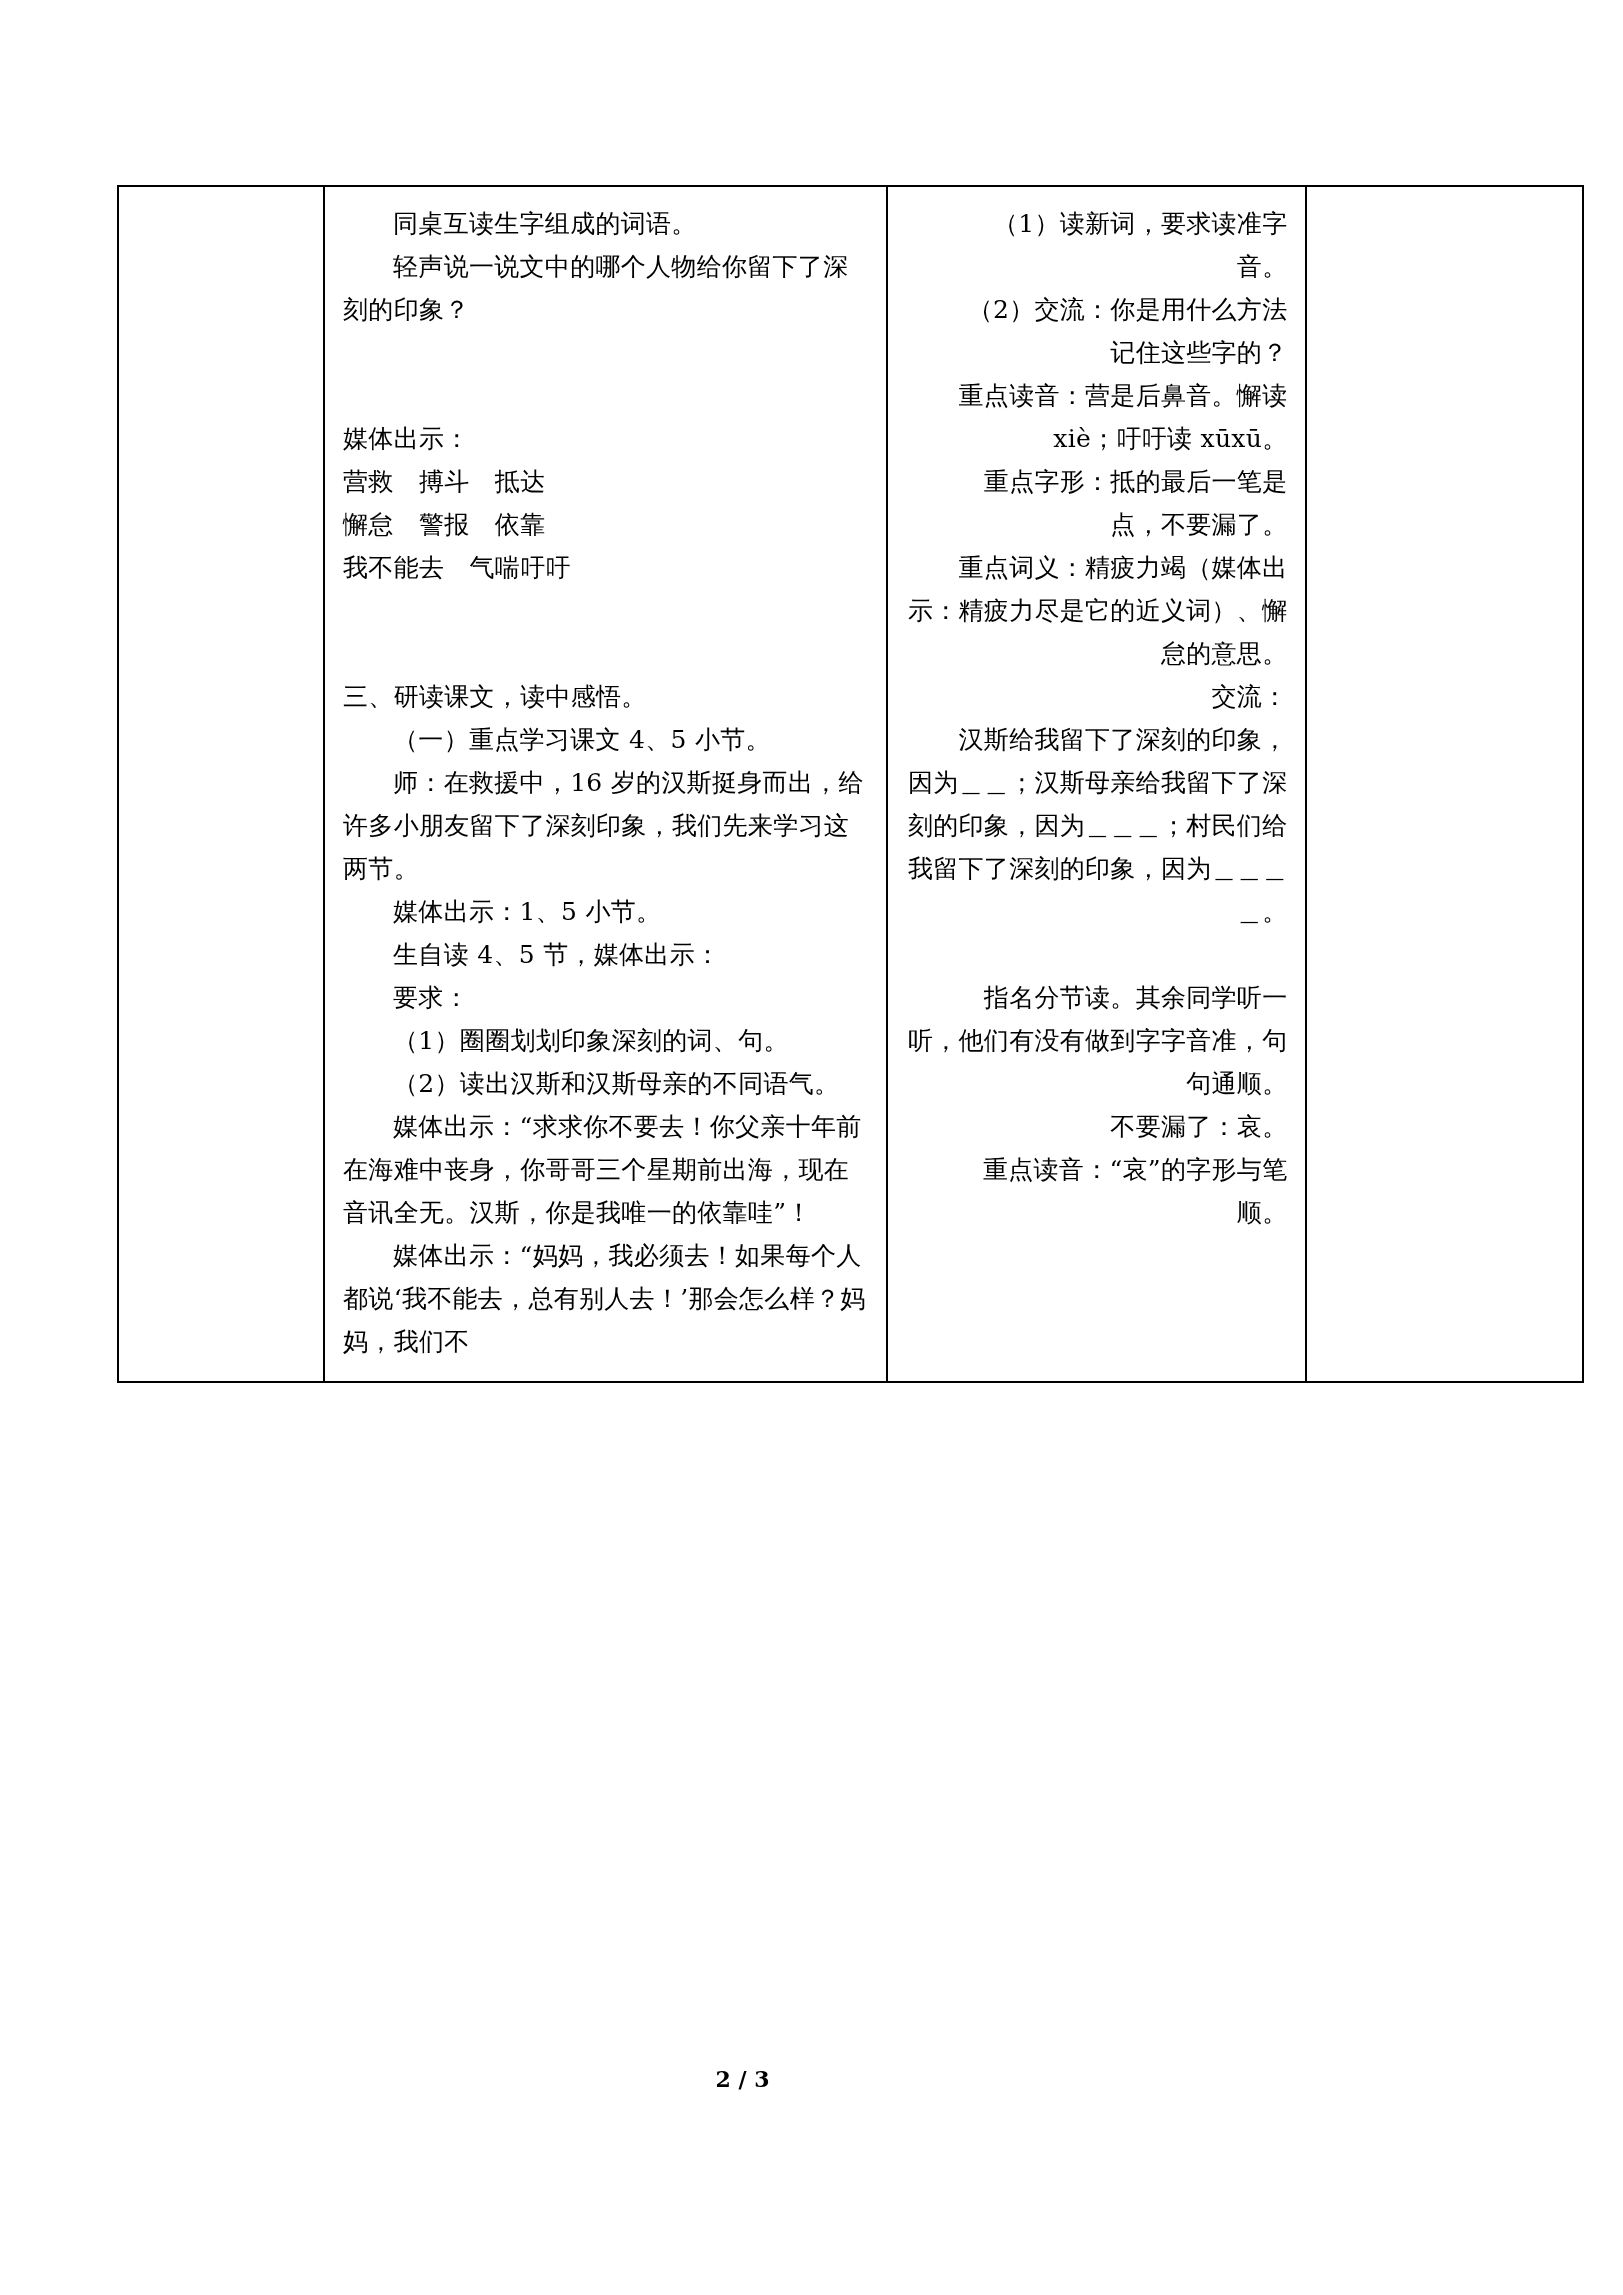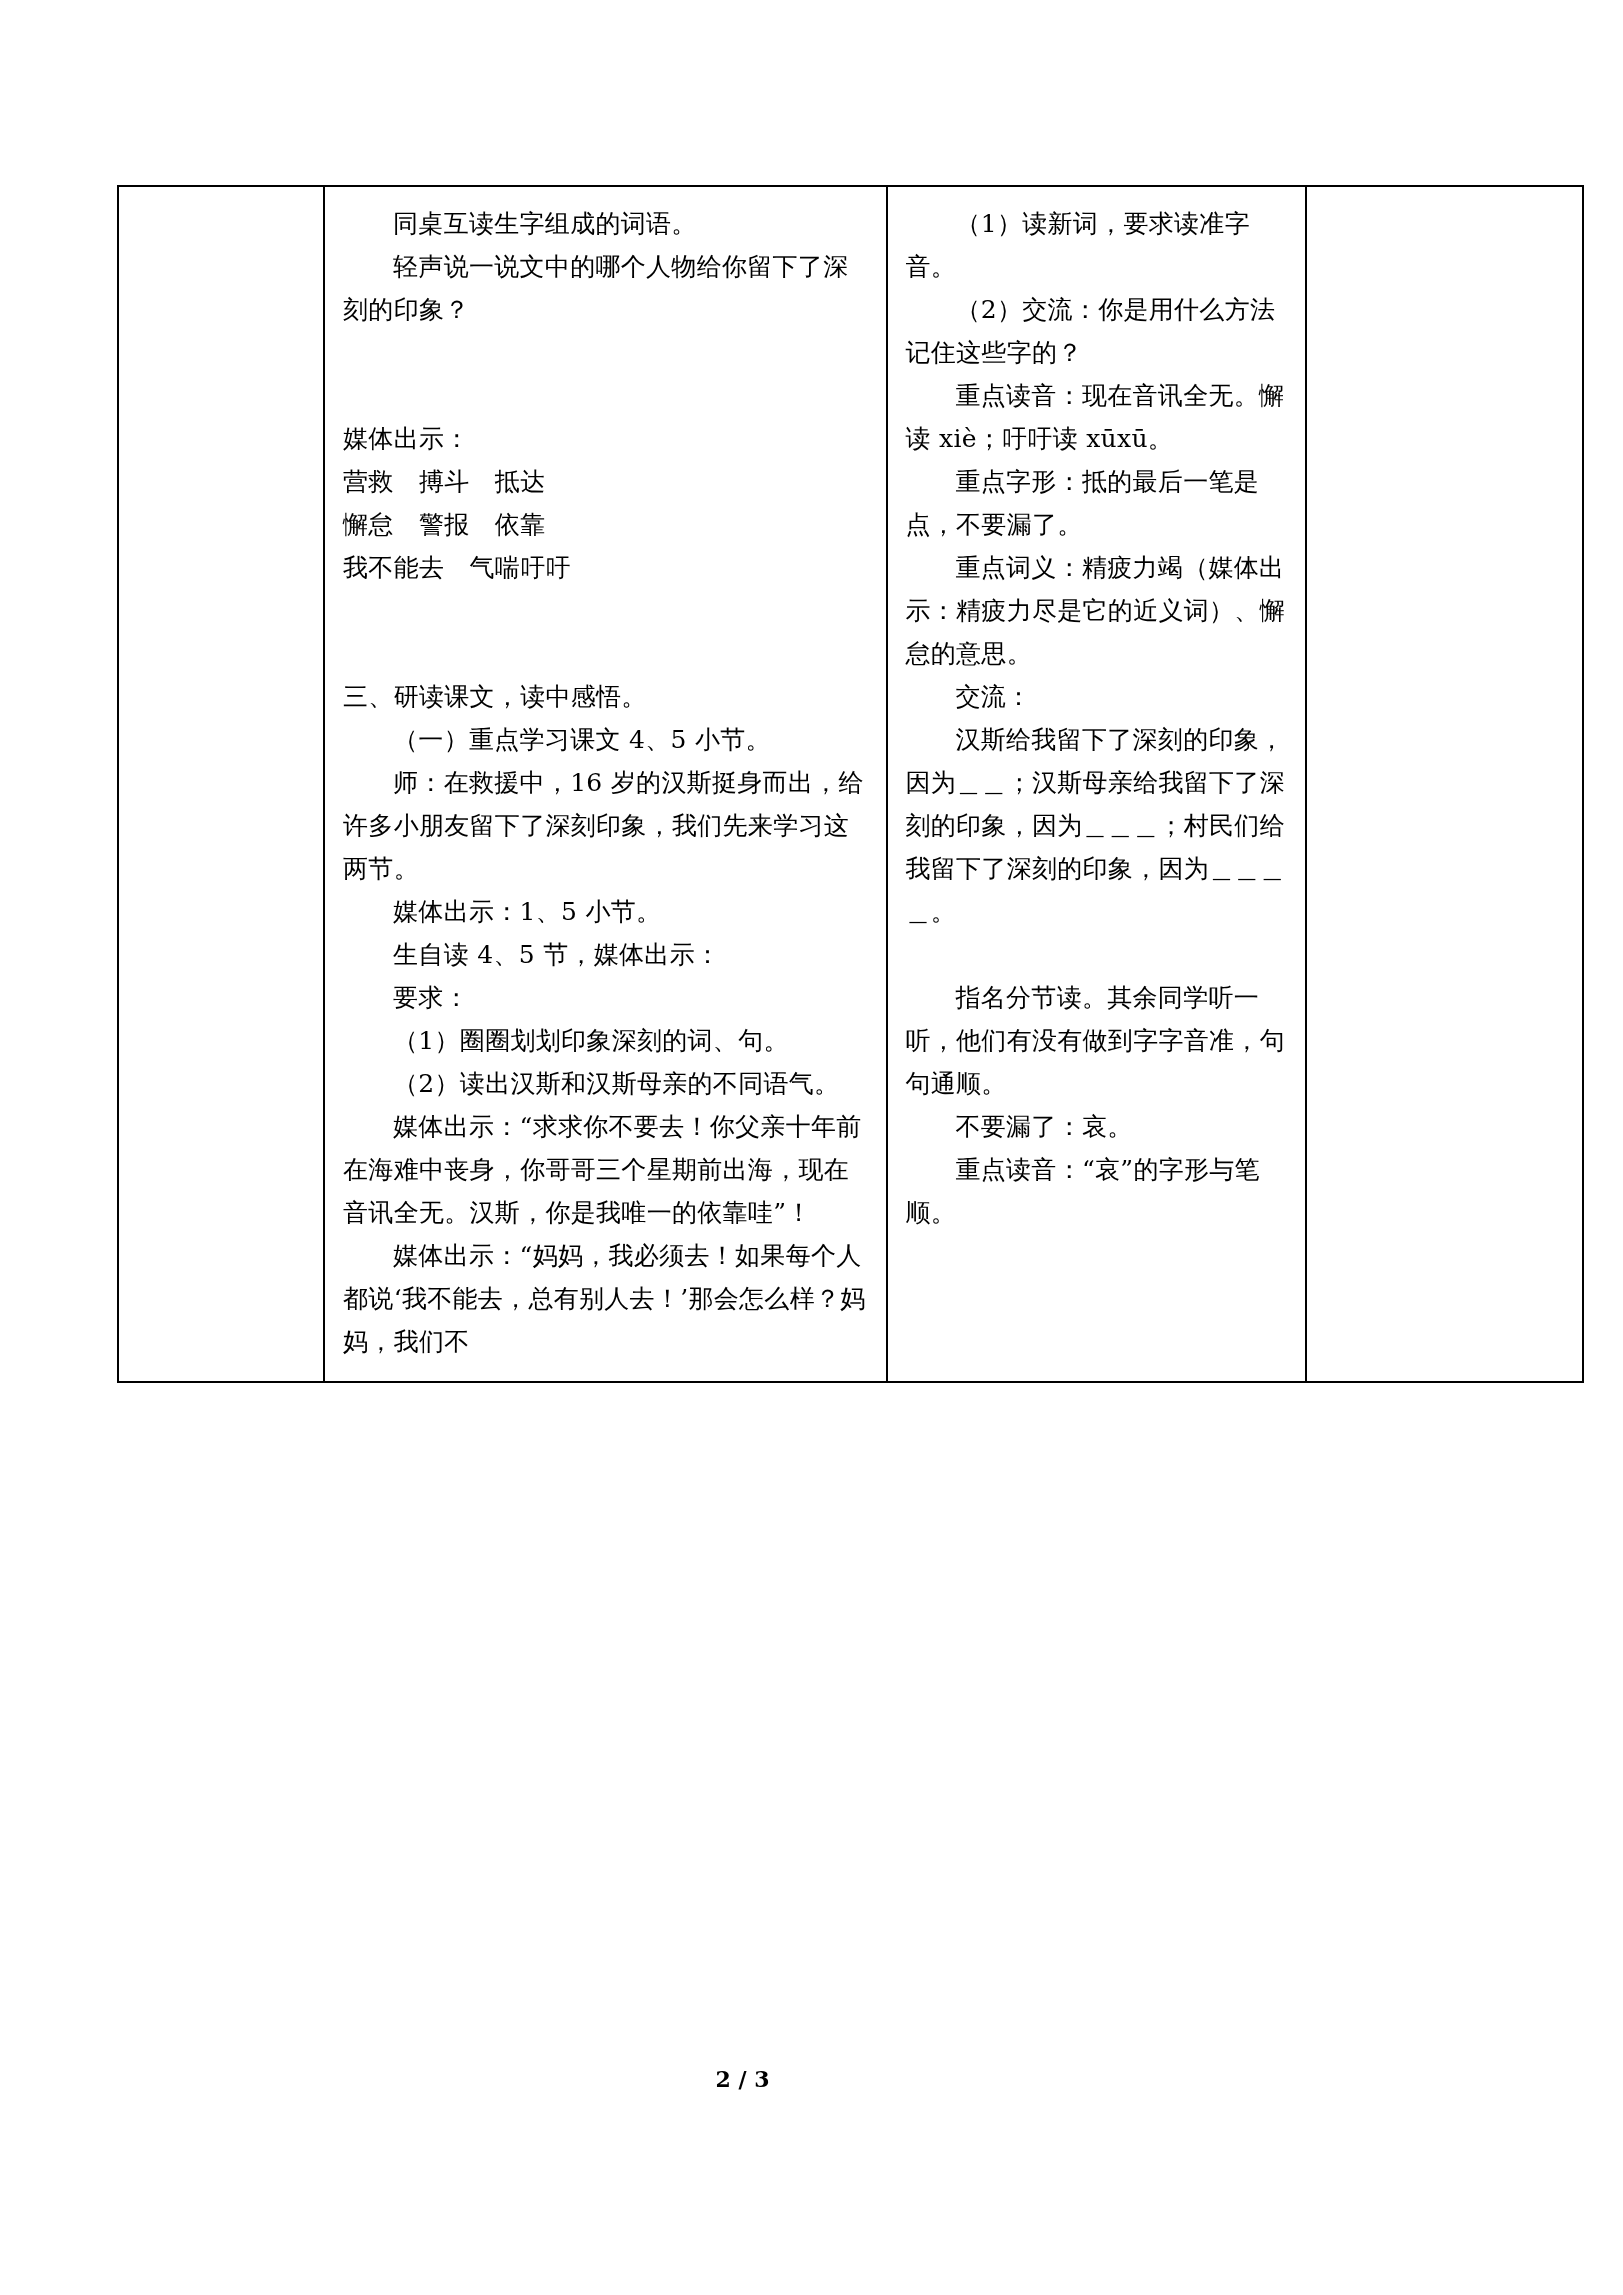--- a/index.html
+++ b/index.html
@@ -50,21 +50,21 @@
     white-space: pre-wrap;
   }
   .p.noindent {
     text-indent: 0;
   }
   .p.blank {
     text-indent: 0;
     min-height: 1.72em;
   }
   .cell-col2 .cell-inner { font-size: 25px; }
-  .cell-col3 .cell-inner { font-size: 25px; }
+  .cell-col3 .cell-inner { font-size: 25px; text-align: right; }
 
   .page-number {
     position: absolute;
     left: 0;
     top: 2066px;
     width: 1485px;
     text-align: center;
     font-size: 22px;
     font-weight: bold;
     font-family: "DejaVu Serif", "Liberation Serif", serif;
@@ -102,21 +102,21 @@
               <p class="p">（1）圈圈划划印象深刻的词、句。</p>
               <p class="p">（2）读出汉斯和汉斯母亲的不同语气。</p>
               <p class="p">媒体出示：“求求你不要去！你父亲十年前在海难中丧身，你哥哥三个星期前出海，现在音讯全无。汉斯，你是我唯一的依靠哇”！</p>
               <p class="p">媒体出示：“妈妈，我必须去！如果每个人都说‘我不能去，总有别人去！’那会怎么样？妈妈，我们不</p>
             </div>
       </td>
       <td class="col-3 cell-col3">
         <div class="cell-inner" id="col3-body">
               <p class="p">（1）读新词，要求读准字音。</p>
               <p class="p">（2）交流：你是用什么方法记住这些字的？</p>
-              <p class="p">重点读音：现在音讯全无。懈读 xiè；吁吁读 xūxū。</p>
+              <p class="p">重点读音：营是后鼻音。懈读 xiè；吁吁读 xūxū。</p>
               <p class="p">重点字形：抵的最后一笔是点，不要漏了。</p>
               <p class="p">重点词义：精疲力竭（媒体出示：精疲力尽是它的近义词）、懈怠的意思。</p>
               <p class="p">交流：</p>
               <p class="p">汉斯给我留下了深刻的印象，因为＿＿；汉斯母亲给我留下了深刻的印象，因为＿＿＿；村民们给我留下了深刻的印象，因为＿＿＿＿。</p>
               <p class="p blank"></p>
               <p class="p">指名分节读。其余同学听一听，他们有没有做到字字音准，句句通顺。</p>
               <p class="p">不要漏了：哀。</p>
               <p class="p">重点读音：“哀”的字形与笔顺。</p>
             </div>
       </td>

